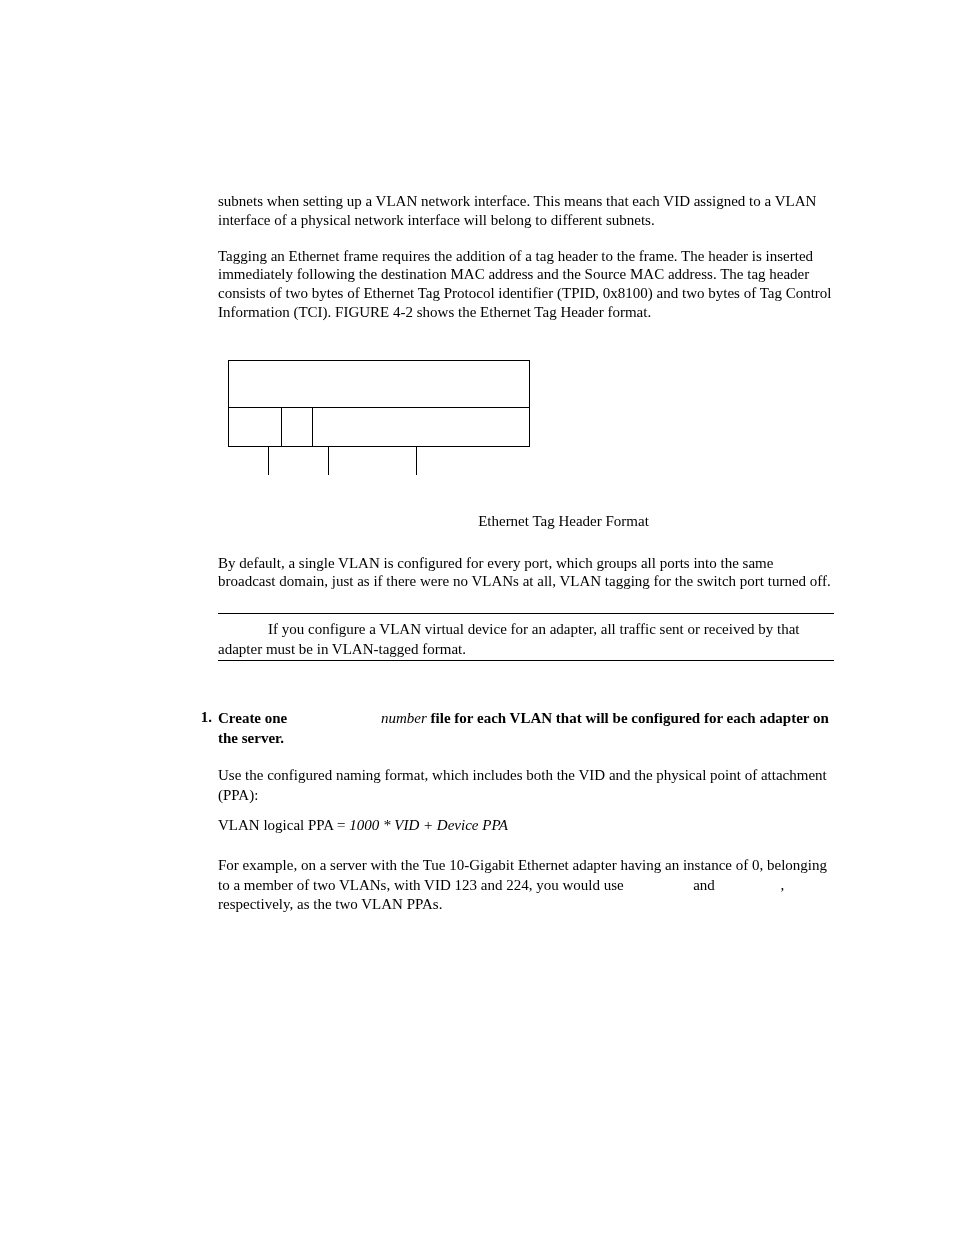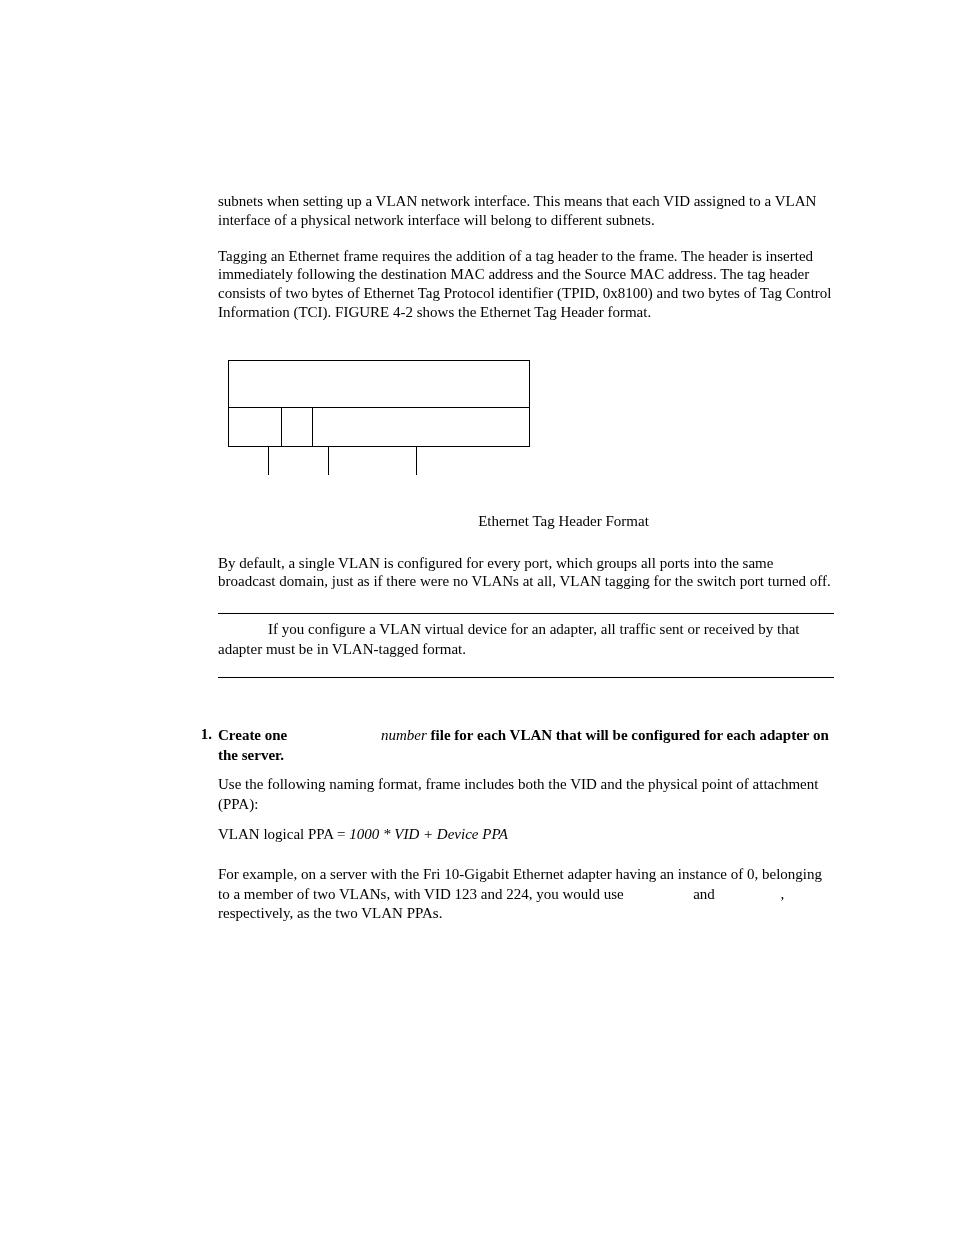--- a/index.html
+++ b/index.html
@@ -54,21 +54,21 @@
     position: absolute;
     top: 0;
     width: 1px;
     height: 28px;
     background: #000;
   }
   .note-box {
     border-top: 1.5px solid #000;
     border-bottom: 1.5px solid #000;
     margin: 22px 0 48px 0;
-    padding: 6px 0 18px 0;
+    padding: 6px 0 1px 0;
   }
   .note-line {
     font-size: 15px;
     line-height: 1.3;
     text-indent: 50px;
   }
   .h2 {
     font-size: 28px;
     font-weight: normal;
     margin: 6px 0 22px 0;
@@ -86,21 +86,21 @@
     padding-right: 6px;
     margin-left: -24px;
   }
   .step-body {
     flex: 1;
   }
   .step-body .bold-line {
     font-size: 15px;
     font-weight: bold;
     line-height: 1.3;
-    margin-bottom: 10px;
+    margin-bottom: 18px;
   }
   .italic { font-style: italic; font-weight: normal; }
   .smallcaps { font-variant: small-caps; letter-spacing: 0px; font-size: 15px; }
   .sub-para {
     font-size: 15px;
     line-height: 1.3;
     margin-bottom: 12px;
   }
   .formula {
     font-size: 15px;
@@ -140,23 +140,23 @@
     <div class="note-line">If you configure a VLAN virtual device for an adapter, all traffic sent or received by that adapter must be in VLAN-tagged format.</div>
   </div>
 
 
   <div class="step-row">
     <div class="step-num">1.</div>
     <div class="step-body">
       <div class="bold-line">
         <span>Create one </span><span style="display:inline-block;width:90px"></span><span class="italic">number</span><span> file for each VLAN that will be configured for each adapter on the server.</span>
       </div>
-      <div class="sub-para">Use the following naming format, frame includes both the VID and the physical point of attachment (PPA):</div>
+      <div class="sub-para">Use the configured naming format, which includes both the VID and the physical point of attachment (PPA):</div>
       <div class="formula">
         <span>VLAN logical PPA = </span><span class="italic">1000 * VID + Device PPA</span>
       </div>
       <div class="sub-para" style="margin-bottom:0">
-        <span>For example, on a server with the Fri 10-Gigabit Ethernet adapter having an instance of 0, belonging to a member of two VLANs, with VID 123 and 224, you would use </span><span style="display:inline-block;width:62px"></span><span> and </span><span style="display:inline-block;width:62px"></span><span>, respectively, as the two VLAN PPAs.</span>
+        <span>For example, on a server with the Tue 10-Gigabit Ethernet adapter having an instance of 0, belonging to a member of two VLANs, with VID 123 and 224, you would use </span><span style="display:inline-block;width:62px"></span><span> and </span><span style="display:inline-block;width:62px"></span><span>, respectively, as the two VLAN PPAs.</span>
       </div>
     </div>
   </div>
 
 </div>
 
 </body></html>

